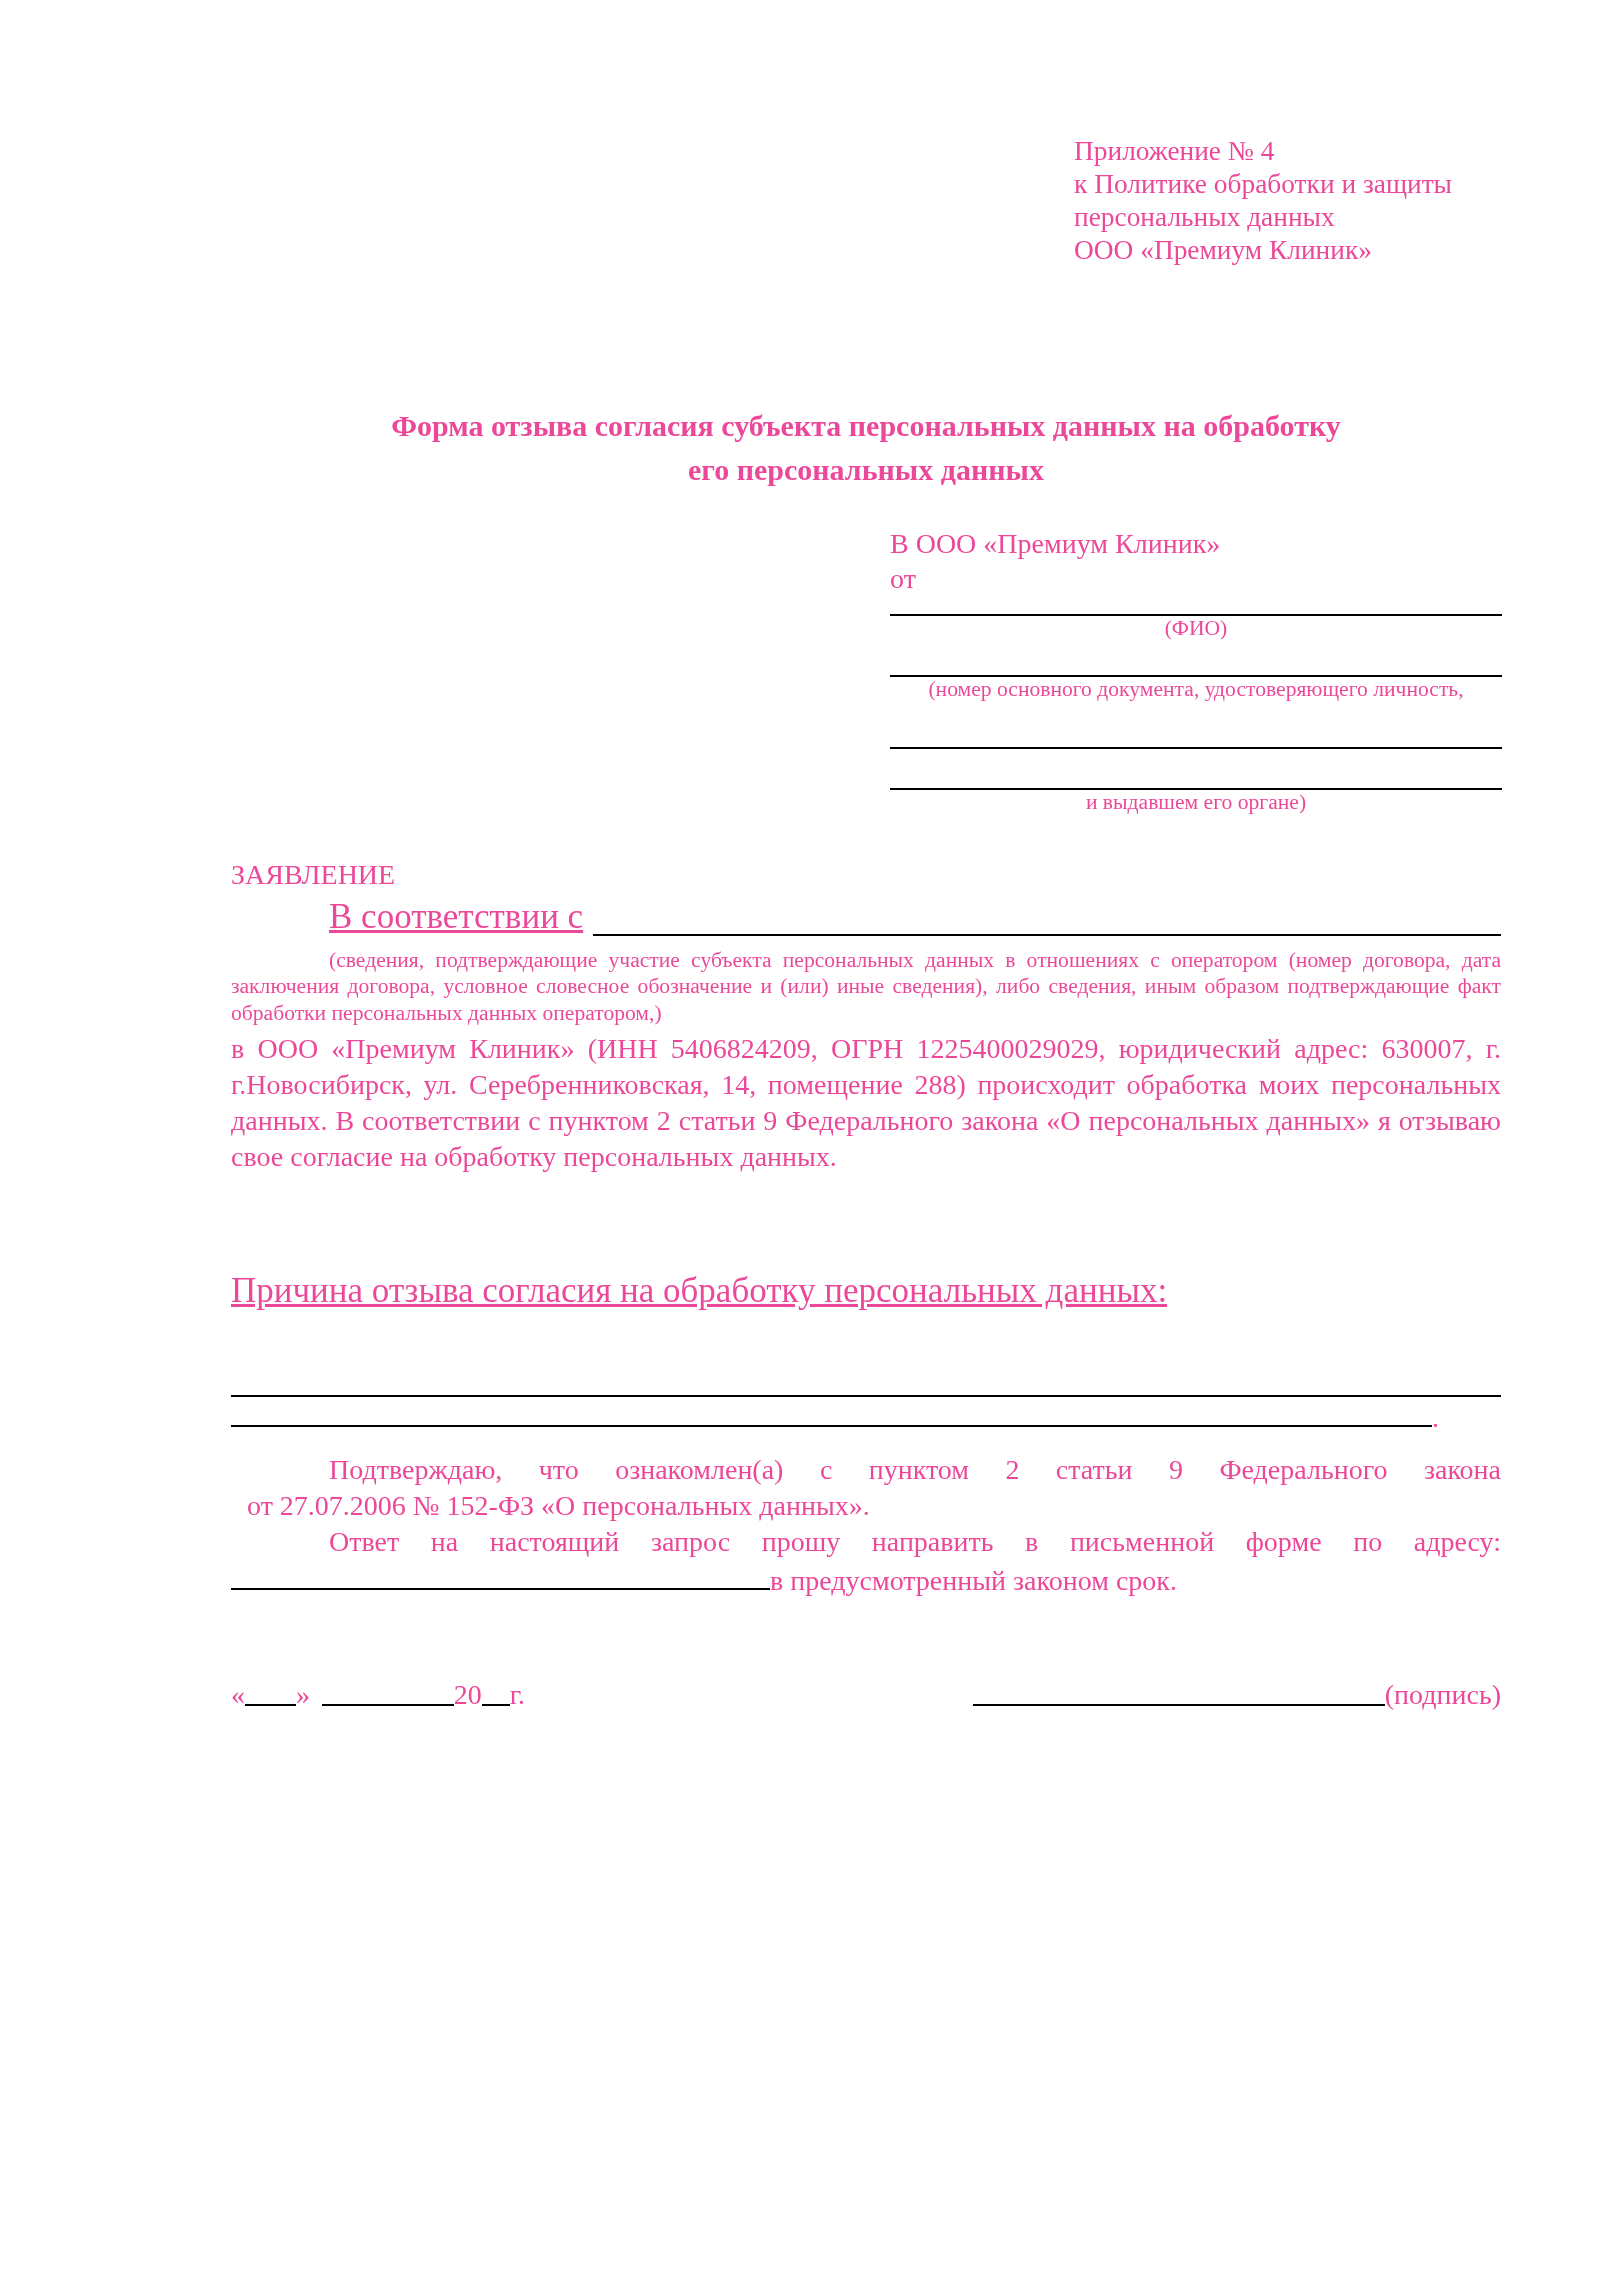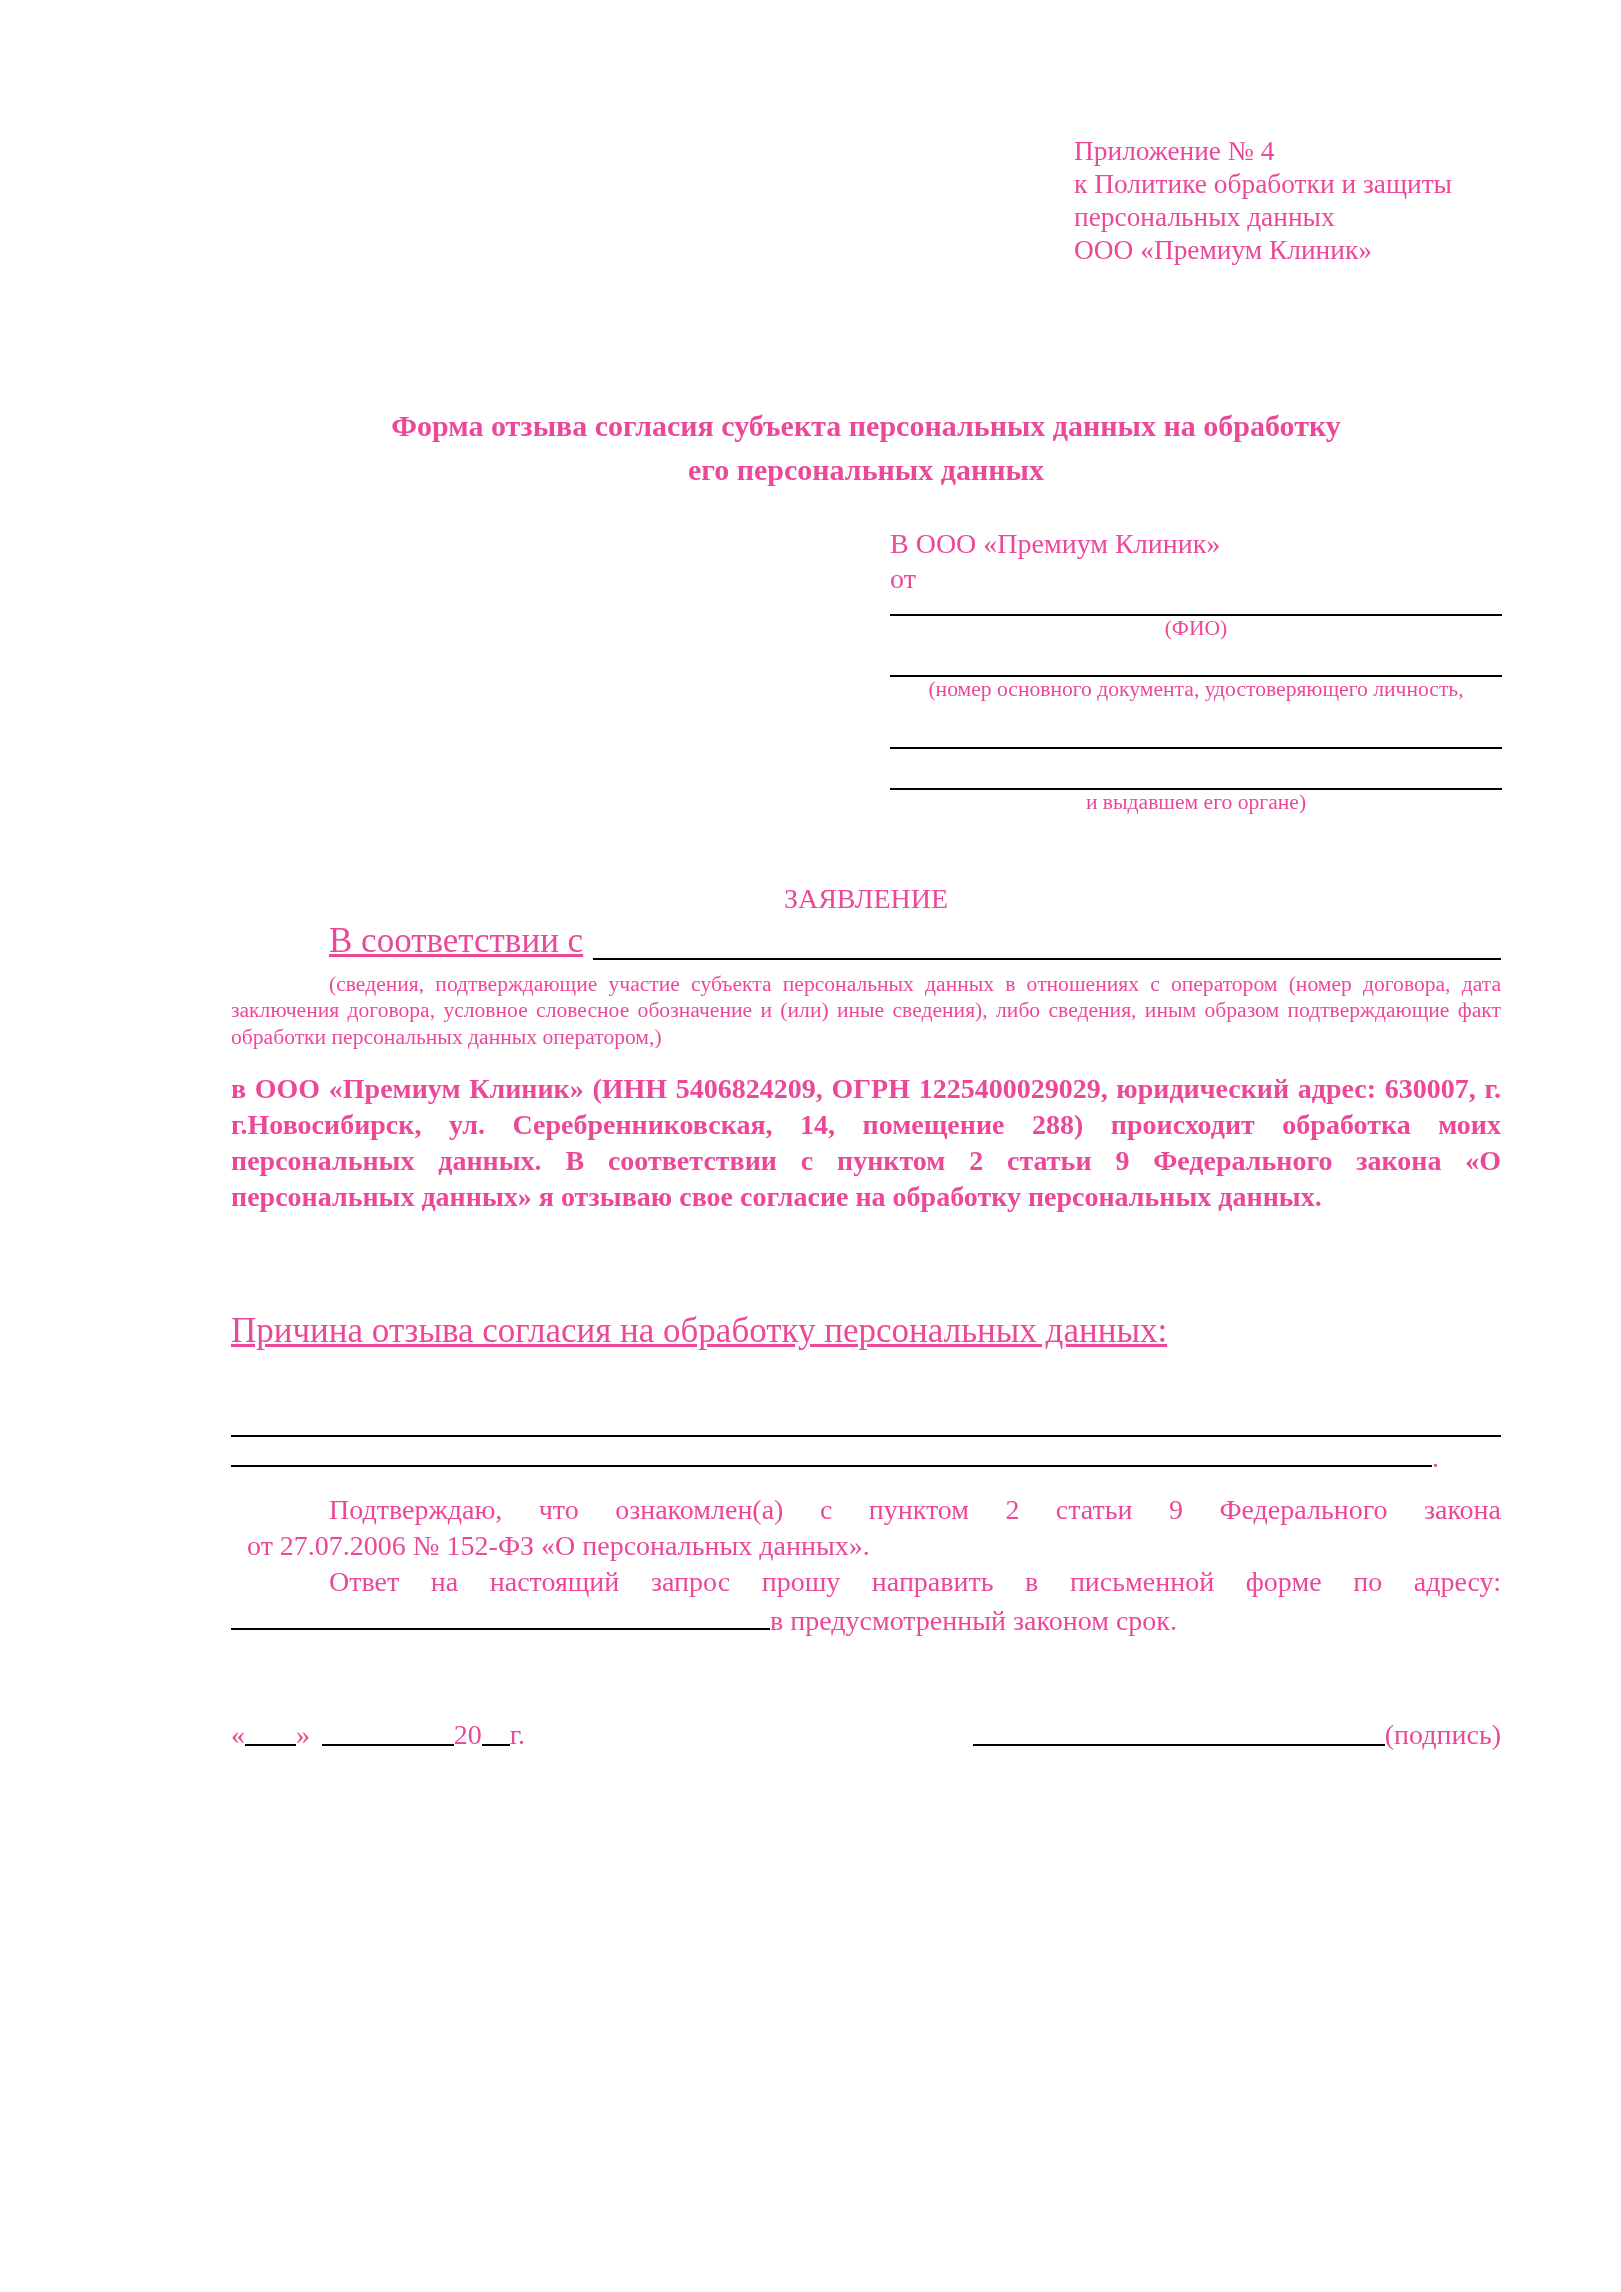--- a/index.html
+++ b/index.html
@@ -55,22 +55,22 @@
   .blank.h45 { height: 44px; }
   .blank.h40 { height: 39px; }
   .caption {
     font-size: 21.6px;
     line-height: 25.5px;
     text-align: center;
   }
 
   
   .statement-heading {
-    margin-top: 66px;
-    text-align: center;
+    margin-top: 42px;
+    text-align: left;
     font-size: 28px;
     line-height: 35px;
   }
   .row {
     display: flex;
     align-items: flex-start;
     font-size: 35px;
     line-height: 36px;
     text-decoration: underline;
   }
@@ -85,25 +85,24 @@
   .according-row { margin-top: 6.9px; }
 
   .small-note {
     margin-top: 11.8px;
     font-size: 21.6px;
     line-height: 26.5px;
     text-align: justify;
     text-indent: 98px;
   }
   .main-paragraph {
-    margin-top: 21px;
+    margin-top: 5px;
     font-size: 28px;
     line-height: 36px;
     text-align: justify;
-    font-weight: bold;
   }
   .reason-row { margin-top: 0; flex-direction: column; }
 
   .rule-full {
     height: 52px;
     border-bottom: 2px solid #000;
   }
   .rule-period-row {
     display: flex;
     align-items: baseline;

